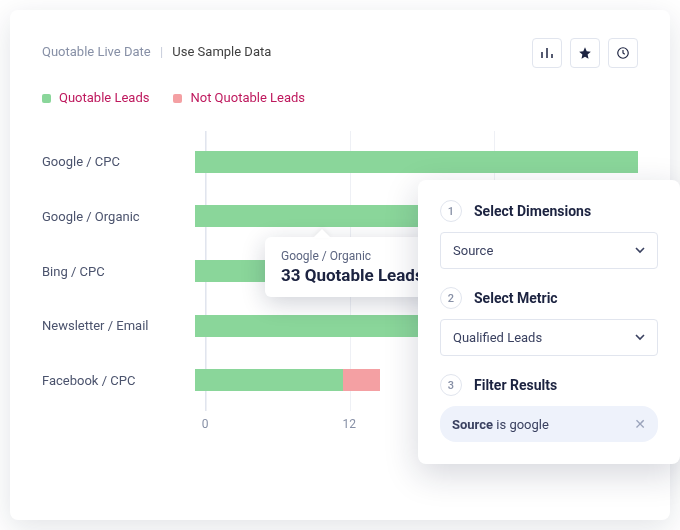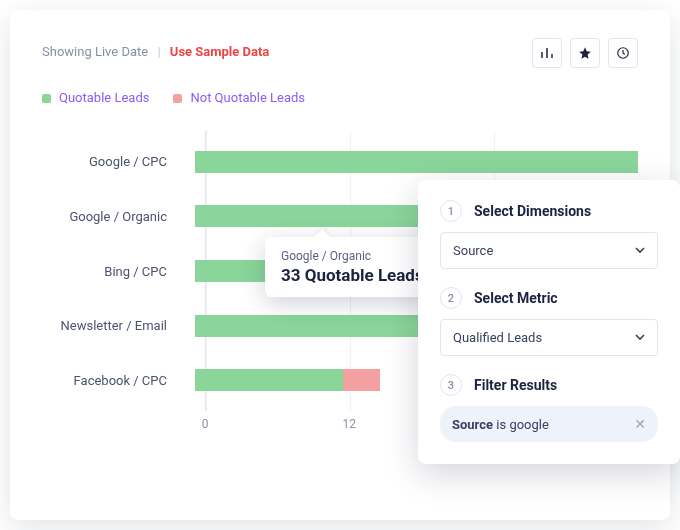--- a/index.html
+++ b/index.html
@@ -12,43 +12,43 @@
     background: #fff;
     border-radius: 8px;
     box-shadow: 0 8px 30px rgba(20,30,60,0.12);
     padding: 28px 32px 0 32px;
     overflow: visible;
   }
   .header-row { display: flex; justify-content: space-between; align-items: flex-start; }
   .title { font-size: 21px; font-weight: 700; color: #1c2340; }
   .subtitle-row { margin-top: 6px; font-size: 13px; color: #8790a6; }
   .subtitle-sep { margin: 0 6px; color: #c6ccda; }
-  .sample-link { color: #ef4444; font-weight: 700; cursor: pointer; }
+  .sample-link { color: #404040; font-weight: 400; cursor: pointer; }
   .toolbar { display: flex; gap: 8px; }
   .tbtn {
     width: 30px; height: 30px; border: 1px solid #e1e5ee; border-radius: 4px;
     display: flex; align-items: center; justify-content: center; cursor: pointer; color: #1c2340;
   }
   .tbtn svg { display: block; }
-  .legend { margin-top: 22px; font-size: 13px; color: #8b5cf6; display: flex; gap: 24px; }
+  .legend { margin-top: 22px; font-size: 13px; color: #be185d; display: flex; gap: 24px; }
   .swatch { width: 9px; height: 9px; border-radius: 2px; display: inline-block; margin-right: 8px; vertical-align: middle; }
   .sw-green { background: #8ad69a; }
   .sw-red { background: #f4a0a3; }
   .chart-area { position: relative; margin-top: 26px; width: 100%; height: 320px; }
   .plot {
     position: absolute;
     left: 163px; top: 0; right: 0; bottom: 40px;
     border-left: 1px solid #e1e5ee;
   }
   .gridline { position: absolute; top: 0; bottom: 0; width: 1px; background: #eef0f5; }
   .xlabels { position: absolute; left: 163px; right: 0; bottom: 14px; height: 20px; }
   .xlabel { position: absolute; font-size: 12px; color: #8790a6; transform: translateX(-50%); }
   .row { position: absolute; left: 0; right: 0; height: 22px; display: flex; align-items: center; }
   .row-label {
-    width: 153px; text-align: right; padding-right: 28px;
+    width: 153px; text-align: left; padding-right: 12px;
     font-size: 13px; color: #4b536d; flex: none;
   }
   .bar-track { position: relative; flex: 1; height: 22px; }
   .bar-seg { position: absolute; top: 0; bottom: 0; }
   .bar-green { background: #8ad69a; }
   .bar-red { background: #f4a0a3; }
   .tooltip {
     position: absolute;
     background: #fff;
     border-radius: 6px;
@@ -98,21 +98,21 @@
   .filter-chip .close { color: #9aa3bb; cursor: pointer; font-size: 14px; }
 </style>
 </head>
 <body>
 
 <div class="card">
 
   <div class="header-row">
     <div>
       <div class="subtitle-row">
-        <span>Showing Live Date</span>
+        <span>Quotable Live Date</span>
         <span class="subtitle-sep">|</span>
         <span class="sample-link">Use Sample Data</span>
       </div>
     </div>
     <div class="toolbar">
       <div class="tbtn">
         <svg width="14" height="14" viewBox="0 0 14 14" fill="none" stroke="#1c2340" stroke-width="1.5">
           <line x1="2" y1="12" x2="2" y2="6"></line>
             <line x1="7" y1="12" x2="7" y2="2"></line>
             <line x1="12" y1="12" x2="12" y2="8"></line>

